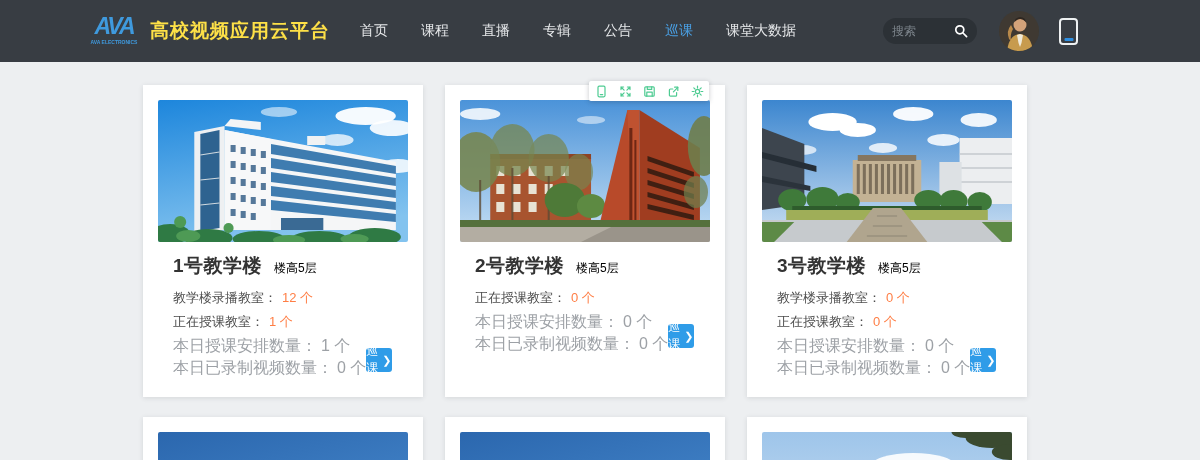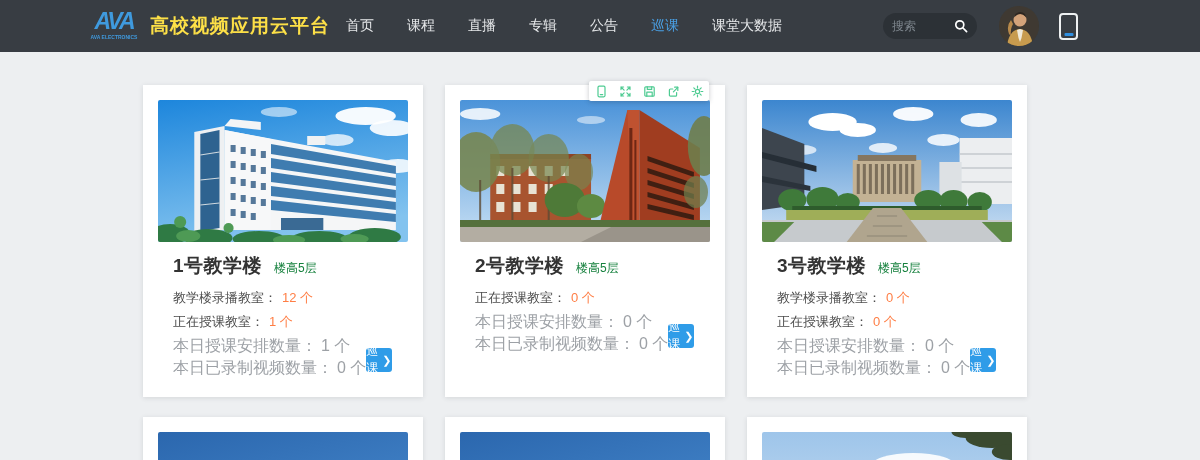--- a/index.html
+++ b/index.html
@@ -5,30 +5,30 @@
   * { margin:0; padding:0; box-sizing:border-box; }
   html,body { width:1200px; height:460px; overflow:hidden; }
   body {
     background:#edeff1;
     font-family:"Liberation Sans","DejaVu Sans",sans-serif;
     position:relative;
   }
 
   
   .navbar {
-    height:52px; background:#383d43;
+    height:62px; background:#383d43;
     display:flex; align-items:center;
     position:relative; z-index:10;
   }
   .logo { margin-left:88px; width:52px; height:38px; flex:0 0 auto; }
   .app-title {
     color:#fde047; font-size:19px; font-weight:bold;
     margin-left:10px; letter-spacing:1px; white-space:nowrap;
   }
-  .nav { display:flex; gap:33px; margin-left:16px; font-size:14px; white-space:nowrap; }
+  .nav { display:flex; gap:33px; margin-left:30px; font-size:14px; white-space:nowrap; }
   .nav-item { color:#e6e8ea; cursor:pointer; }
   .nav-item.active { color:#4aa0e4; }
 
   .right-cluster { margin-left:auto; margin-right:122px; display:flex; align-items:center; }
   .search-box {
     width:94px; height:26px; background:#2c3136; border-radius:13px;
     display:flex; align-items:center; padding:0 9px;
   }
   .search-input {
     background:transparent; border:none; outline:none;
@@ -61,21 +61,21 @@
   .card-img {
     margin:15px 15px 0; height:142px; border-radius:2px;
     overflow:hidden; cursor:pointer;
   }
   .card-img svg, .card-img .sky { display:block; width:100%; height:100%; }
   .sky-deep { background:linear-gradient(165deg,#2b67ae 0%,#3f7fc4 55%,#6ba3dc 100%); }
 
   .card-body { padding:11px 30px 15px; }
   .title-row { display:flex; align-items:baseline; margin-bottom:11px; }
   .card-title { font-size:19px; font-weight:bold; color:#333333; letter-spacing:.5px; }
-  .card-sub { font-size:12px; color:#15803d; margin-left:12px; }
+  .card-sub { font-size:12px; color:#000000; margin-left:12px; }
   .stat { font-size:13px; color:#4d4d4d; line-height:16px; margin-bottom:8px; white-space:nowrap; }
   .stat .val { color:#ff7e45; margin-left:5px; }
   .stat.muted { font-size:16px; color:#9da1a6; line-height:15px; margin-bottom:7px; }
   .stat.muted .val { color:#9da1a6; margin-left:4px; }
   .bottom-row { display:flex; justify-content:space-between; align-items:center; }
   .bottom-stats { display:flex; flex-direction:column; }
   .patrol-btn {
     width:58px; height:24px; background:#2f9ce8; color:#ffffff;
     border:none; border-radius:3px; font-size:12px;
     display:flex; align-items:center; justify-content:center; gap:4px;

